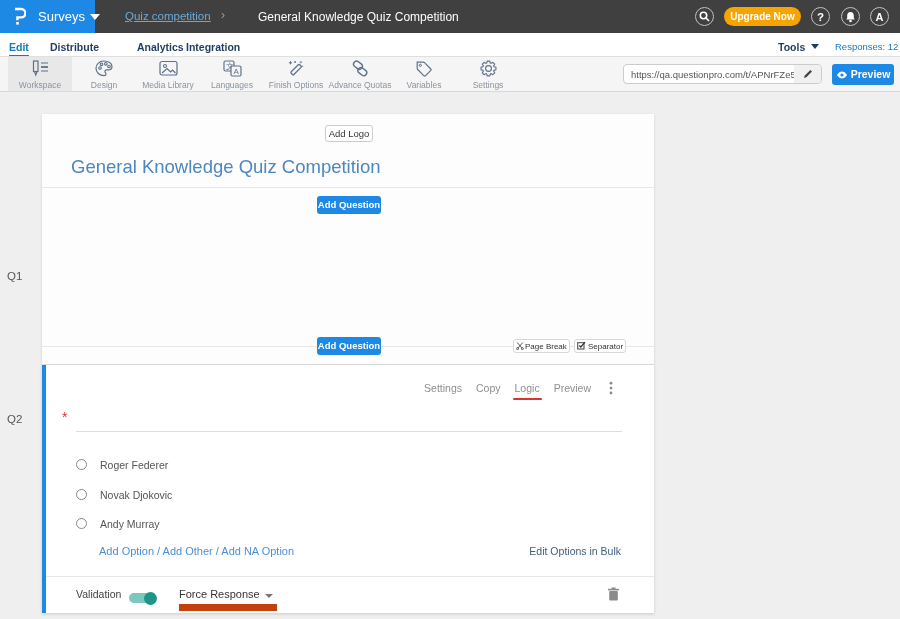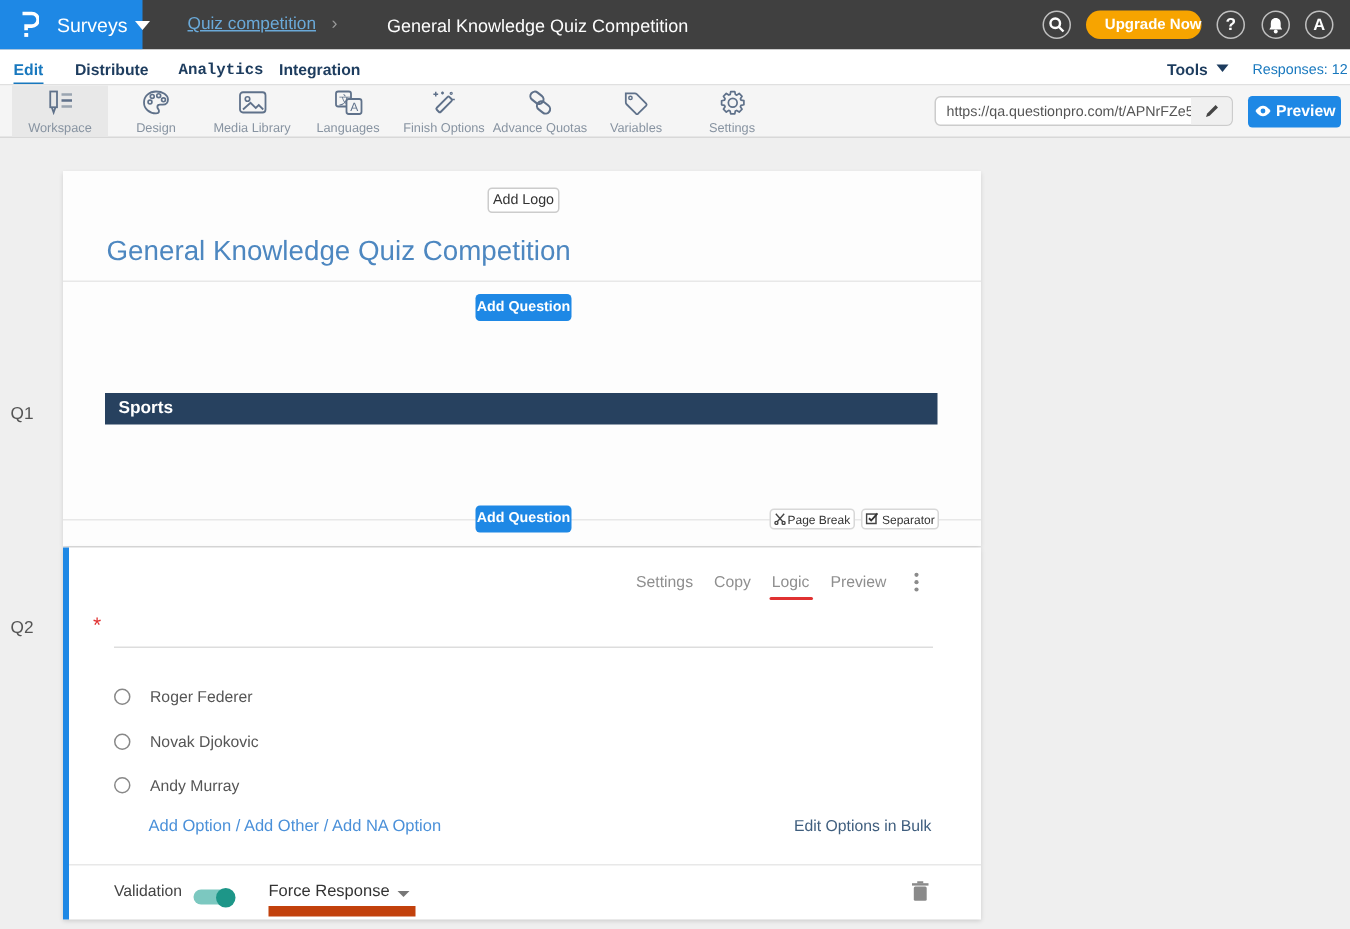--- a/index.html
+++ b/index.html
@@ -8,21 +8,21 @@
 
 
 #topbar { position:absolute; left:0; top:0; width:900px; height:33px; background:#404040; }
 #surveysTab { position:absolute; left:0; top:0; width:95px; height:33px; background:#1e88e5; color:#fff; }
 #surveysTab .stxt { position:absolute; left:38px; top:9px; font-size:13px; color:#fff; }
 #surveysTab .caret { position:absolute; left:90px; top:14px; width:0; height:0; border-left:5px solid transparent; border-right:5px solid transparent; border-top:6px solid #fff; }
 #crumb1 { position:absolute; left:125px; top:10px; font-size:11.5px; color:#6aa9d8;text-decoration:underline; }
 #crumbsep { position:absolute; left:221px; top:8px; font-size:12px; color:#9a9a9a; }
 #crumb2 { position:absolute; left:258px; top:10px; font-size:12px; color:#fdfdfd; }
 .circbtn { position:absolute; top:7px; width:19px; height:19px; border:1px solid #c0c0c0; border-radius:50%; color:#fff; text-align:center; }
-#upgrade { position:absolute; left:724px; top:7px; width:77px; height:19px; background:#f7a400; border-radius:10px; color:#fff; font-size:10px; font-weight:bold; text-align:right; line-height:19px; white-space:nowrap; }
+#upgrade { position:absolute; left:724px; top:7px; width:77px; height:19px; background:#f7a400; border-radius:10px; color:#fff; font-size:10px; font-weight:bold; text-align:center; line-height:19px; white-space:nowrap; }
 
 
 #tabbar { position:absolute; left:0; top:33px; width:900px; height:24px; background:#fff; border-bottom:1px solid #e0e0e0; }
 .tab { position:absolute; top:8px; font-size:10.5px; font-weight:bold; color:#1d3c5e; }
 #tabEdit { left:9px; color:#1878be; }
 #tabEdit:after { content:""; position:absolute; left:0; right:0; bottom:-3px; height:1.5px; background:#1878be; }
 #tools { position:absolute; left:778px; top:8px; font-size:10.5px; color:#1d3c5e; font-weight:bold; white-space:nowrap; }
 #tools .tcaret { display:inline-block; width:0; height:0; border-left:4px solid transparent; border-right:4px solid transparent; border-top:5px solid #1d3c5e; margin-left:3px; vertical-align:2px; }
 #responses { position:absolute; left:835px; top:8px; font-size:9.5px; color:#1878be; white-space:nowrap; }
 
@@ -104,21 +104,21 @@
         <path d="M5.5 1 C3.3 1 2.2 2.6 2.2 4.5 L2.2 7 L1.2 8.6 L9.8 8.6 L8.8 7 L8.8 4.5 C8.8 2.6 7.7 1 5.5 1 Z" fill="#fff"></path>
         <circle cx="5.5" cy="10" r="1.3" fill="#fff"></circle>
       </svg>
   </div>
   <div class="circbtn" style="left:870px; font-size:11px; font-weight:bold; line-height:18px;">A</div>
 </div>
 
 <div id="tabbar">
   <span class="tab" id="tabEdit">Edit</span>
   <span class="tab" style="left:50px;">Distribute</span>
-  <span class="tab" style="left:119px;font-family:Liberation Mono, monospace;">Analytics</span>
+  <span class="tab" style="left:137px;">Analytics</span>
   <span class="tab" style="left:186px;">Integration</span>
   <span id="tools">Tools <span class="tcaret"></span></span>
   <span id="responses">Responses: 12</span>
 </div>
 
 <div id="toolbar">
   <div class="tbcell sel" style="left:8px;">
     <div class="ticon"><svg width="20" height="17" viewBox="0 0 20 17">
           <rect x="3.5" y="1" width="4.5" height="10.5" fill="none" stroke="#5f718a" stroke-width="1.2"></rect>
           <path d="M4.5 11.5 L5.75 15 L7 11.5" fill="none" stroke="#5f718a" stroke-width="1.2"></path>
@@ -201,21 +201,20 @@
         <circle cx="6" cy="4" r="1.6" fill="#1e88e5"></circle>
       </svg>Preview</div>
 </div>
 
 <div id="main">
   <div id="card1">
     <div id="addlogo">Add Logo</div>
     <div class="title">General Knowledge Quiz Competition</div>
     <div class="hr1"></div>
     <div class="addq" id="addq1">Add Question</div>
-    <div id="sportsbar">Sports</div>
     <div class="hr2"></div>
     <div class="addq" id="addq2">Add Question</div>
     <div class="smallbtn" id="pagebreak"><svg width="8" height="8" viewBox="0 0 8 8" style="vertical-align:-1px; margin-right:1px;">
           <g stroke="#444" stroke-width="0.9" fill="none">
             <line x1="1.2" y1="0.5" x2="6" y2="6"></line>
             <line x1="6.8" y1="0.5" x2="2" y2="6"></line>
             <circle cx="1.6" cy="6.6" r="1"></circle>
             <circle cx="6.4" cy="6.6" r="1"></circle>
           </g>
         </svg>Page Break</div>

